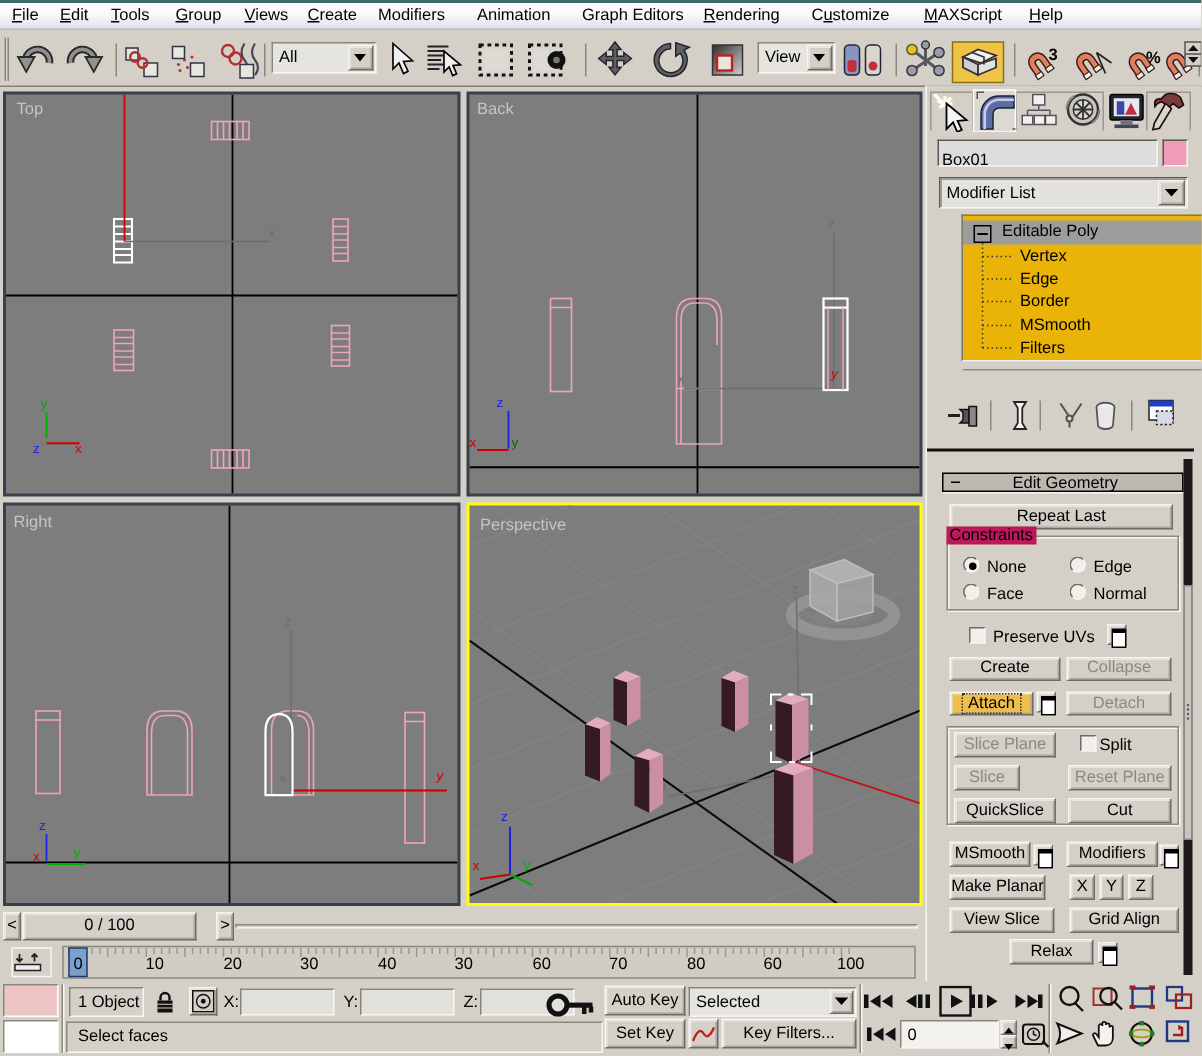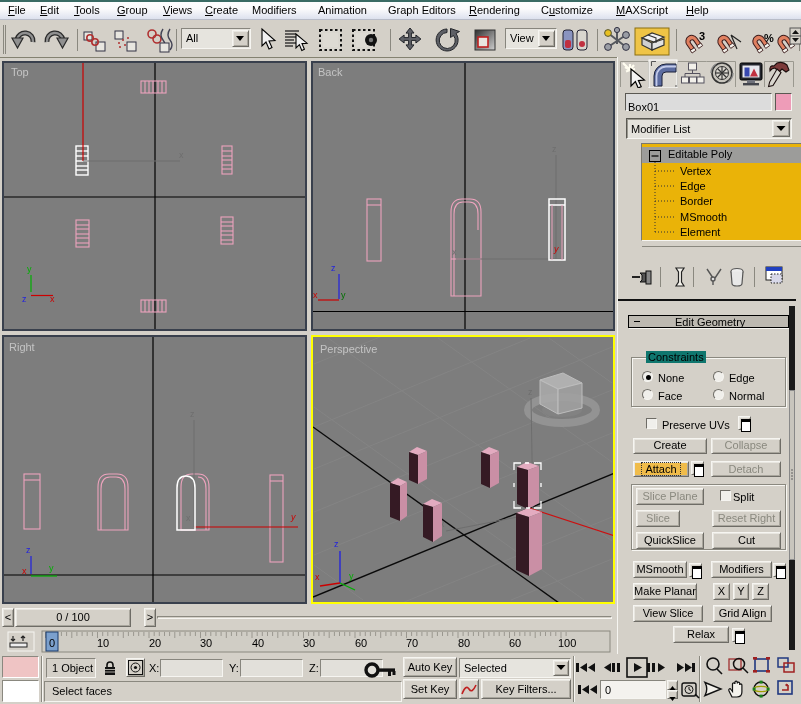--- a/index.html
+++ b/index.html
@@ -802,21 +802,21 @@
           <line x1="13" y1="73" x2="33" y2="73"></line>
           <line x1="13" y1="88" x2="33" y2="88"></line>
   </g>
   <line x1="0" y1="102.5" x2="165" y2="102.5" stroke="#8a887f"></line>
  </svg>
  <span class="lbl" style="left:26px;top:4px">Editable Poly</span>
  <span class="lbl" style="left:38px;top:21px">Vertex</span>
  <span class="lbl" style="left:38px;top:36px">Edge</span>
  <span class="lbl" style="left:38px;top:51px">Border</span>
  <span class="lbl" style="left:38px;top:67px">MSmooth</span>
- <span class="lbl" style="left:38px;top:82px">Element</span>
+ <span class="lbl" style="left:38px;top:82px">Filters</span>
 </div>
 
 <svg width="184" height="30" style="position:absolute;left:0;top:206px">
  <g stroke="#8a887f">
         <line x1="42.5" y1="4" x2="42.5" y2="24"></line>
         <line x1="75.5" y1="4" x2="75.5" y2="24"></line>
         <line x1="136.5" y1="4" x2="136.5" y2="24"></line>
       </g>
 
  <g transform="translate(14,6)">
@@ -844,22 +844,23 @@
   <rect x="0" y="0" width="16" height="4" fill="#2040c0"></rect>
   <rect x="5" y="7" width="11" height="9" fill="#d8d8e8" stroke="#222" stroke-dasharray="1.5 1.5"></rect>
  </g>
 </svg>
 <div class="abs" style="left:0;top:242px;width:178px;height:2px;background:#111"></div>
 
 <div class="abs" style="left:10px;top:258px;width:161px;height:13px;background:#bdb9b1;border:1px solid #000;box-shadow:1px 1px 0 #f6f5f1"></div>
 <span class="abs" style="left:16px;top:263.5px;width:6px;height:1.6px;background:#000"></span>
 <span class="lbl" style="left:57px;top:259px">Edit Geometry</span>
 
+<div class="btn" style="left:15px;top:279px;width:149px;height:17px">Repeat Last</div>
 <div class="abs" style="left:13px;top:300px;width:155px;height:50px;border:1px solid #8a887f;box-shadow:inset 1px 1px 0 #f6f5f1,1px 1px 0 #f6f5f1"></div>
-<span class="lbl" style="left:28px;top:294px;background:#0f766e;padding:0 2px">Constraints</span>
+<span class="lbl" style="left:13px;top:294px;background:#be185d;padding:0 2px">Constraints</span>
 <span class="rad sel abs" style="left:24px;top:314px"></span>
     <span class="lbl" style="left:40px;top:315px">None</span>
 <span class="rad abs" style="left:95px;top:314px"></span>
     <span class="lbl" style="left:111px;top:315px">Edge</span>
 <span class="rad abs" style="left:24px;top:332px"></span>
     <span class="lbl" style="left:40px;top:333px">Face</span>
 <span class="rad abs" style="left:95px;top:332px"></span>
     <span class="lbl" style="left:111px;top:333px">Normal</span>
 <span class="cb abs" style="left:28px;top:361px"></span>
     <span class="lbl" style="left:44px;top:362px">Preserve UVs</span>
@@ -867,33 +868,33 @@
 <div class="btn" style="left:15px;top:381px;width:74px;height:16px;line-height:13px">Create</div>
 <div class="btn dis" style="left:93px;top:381px;width:70px;height:16px;line-height:13px">Collapse</div>
 <div class="btn" style="left:15px;top:404px;width:56px;height:16px;background:#f0bc4a;line-height:13px"><span style="border:1px dotted #333;display:inline-block;padding:0 3px;line-height:12px">Attach</span></div>
 <div class="btn sq" style="left:73px;top:404px"></div>
 <div class="btn dis" style="left:93px;top:404px;width:70px;height:16px;line-height:14px">Detach</div>
 <div class="abs" style="left:13px;top:427px;width:155px;height:66px;border:1px solid #8a887f;box-shadow:inset 1px 1px 0 #f6f5f1,1px 1px 0 #f6f5f1"></div>
 <div class="btn dis" style="left:18px;top:431px;width:68px;height:17px">Slice Plane</div>
 <span class="cb abs" style="left:102px;top:433px"></span>
     <span class="lbl" style="left:115px;top:434px">Split</span>
 <div class="btn dis" style="left:18px;top:453px;width:44px;height:17px">Slice</div>
-<div class="btn dis" style="left:94px;top:453px;width:69px;height:17px">Reset Right</div>
+<div class="btn dis" style="left:94px;top:453px;width:69px;height:17px">Reset Plane</div>
 <div class="btn" style="left:18px;top:475px;width:68px;height:17px">QuickSlice</div>
 <div class="btn" style="left:94px;top:475px;width:69px;height:17px">Cut</div>
 <div class="btn" style="left:15px;top:504px;width:54px;height:17px">MSmooth</div>
 <div class="btn sq" style="left:71px;top:506px"></div>
 <div class="btn" style="left:93px;top:504px;width:61px;height:17px">Modifiers</div>
 <div class="btn sq" style="left:155px;top:506px"></div>
 <div class="btn" style="left:15px;top:526px;width:64px;height:17px">Make Planar</div>
 <div class="btn" style="left:95px;top:526px;width:17px;height:17px">X</div>
 <div class="btn" style="left:115px;top:526px;width:16px;height:17px">Y</div>
 <div class="btn" style="left:134px;top:526px;width:17px;height:17px">Z</div>
 <div class="btn" style="left:15px;top:548px;width:70px;height:17px">View Slice</div>
-<div class="btn" style="left:95px;top:548px;width:59px;height:17px">Grid Align</div>
+<div class="btn" style="left:95px;top:548px;width:73px;height:17px">Grid Align</div>
 <div class="btn" style="left:55px;top:569px;width:56px;height:17px">Relax</div>
 <div class="btn sq" style="left:114px;top:571px"></div>
 
 <div class="abs" style="left:171px;top:249px;width:6px;height:344px;background:#1a1a1a">
  <div class="abs" style="left:0;top:84px;width:6px;height:170px;background:#c8c5bd;border:1px solid #888"></div>
  <svg width="6" height="344" style="position:absolute">
         <g fill="#555">
           <circle cx="3" cy="164" r="0.8"></circle>
           <circle cx="3" cy="167" r="0.8"></circle>
           <circle cx="3" cy="170" r="0.8"></circle>

